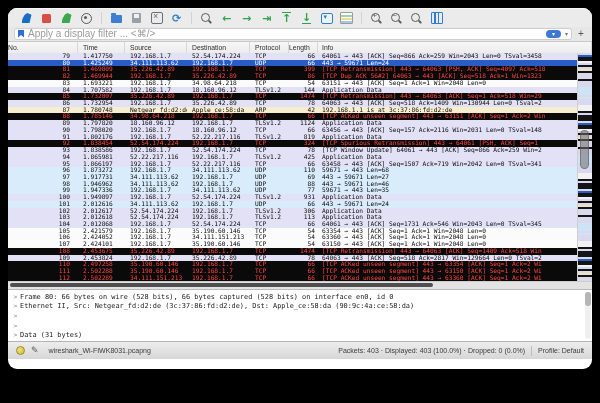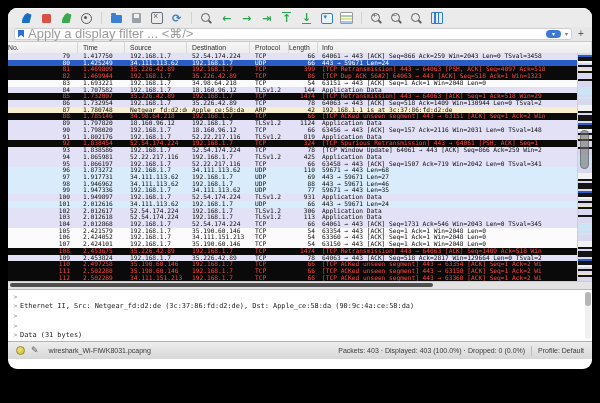--- a/index.html
+++ b/index.html
@@ -46,21 +46,21 @@
   .shape-mag::after,.shape-magp::after,.shape-magm::after{content:"";position:absolute;width:1.6px;height:4px;background:currentColor;
     transform:rotate(-45deg);bottom:-3.4px;right:-1.6px;border-radius:1px;}
   .shape-magp::before{content:"+";position:absolute;left:0.2px;top:-2.6px;font-size:8px;color:currentColor;}
   .shape-magm::before{content:"−";position:absolute;left:0.2px;top:-2.8px;font-size:8px;color:currentColor;}
   
   .filterbar{height:13px;background:#e7e7e7;display:flex;align-items:center;padding:0 6px 1px 6px;gap:4px;flex:none;
     border-bottom:1px solid #c9c9c9;}
   .finput{flex:1;height:10px;background:#fff;border:1px solid #cfcfcf;border-radius:3px;display:flex;align-items:center;
     padding:0 3px;gap:4px;}
   .bookmark{width:6px;height:8px;background:#2f6fd4;clip-path:polygon(0 0,100% 0,100% 100%,50% 68%,0 100%);flex:none;}
-  .fplaceholder{flex:1;font-size:13px;color:#9b9b9b;white-space:nowrap;overflow:hidden;}
+  .fplaceholder{flex:1;font-size:10px;color:#9b9b9b;white-space:nowrap;overflow:hidden;}
   .fpill{width:15px;height:8px;background:#3d78d6;border-radius:4px;color:#fff;font-size:6px;line-height:8px;text-align:center;flex:none;}
   .fchev{font-size:6px;color:#777;flex:none;}
   .fplus{font-size:10px;color:#555;width:10px;text-align:center;flex:none;}
   
   .packet-area{position:relative;height:239px;flex:none;background:#fff;}
   .phead{height:11px;display:flex;background:linear-gradient(#f7f7f7,#ececec);border-bottom:1px solid #c4c4c4;
     font-size:6.8px;color:#2e2e2e;align-items:center;}
   .hc{border-right:1px solid #d8d8d8;height:100%;display:flex;align-items:center;padding-left:5px;box-sizing:border-box;overflow:hidden;white-space:nowrap;}
   .pbody{position:absolute;top:11px;left:0;right:15px;bottom:0;overflow:hidden;background:#fff;
     font-family:"DejaVu Sans Mono",monospace;font-size:6.2px;}
@@ -618,20 +618,21 @@
       </div>
     </div>
 
     <div class="hscroll">
       <div class="hthumb"></div>
     </div>
 
     <div class="details">
       <div class="dline">
           <span class="chev">&gt;</span>
+          <span class="dtext">Frame 80: 66 bytes on wire (528 bits), 66 bytes captured (528 bits) on interface en0, id 0</span>
         </div>
         <div class="dline">
           <span class="chev">&gt;</span>
           <span class="dtext">Ethernet II, Src: Netgear_fd:d2:de (3c:37:86:fd:d2:de), Dst: Apple_ce:58:da (90:9c:4a:ce:58:da)</span>
         </div>
         <div class="dline">
           <span class="chev">&gt;</span>
         </div>
         <div class="dline">
           <span class="chev">&gt;</span>

